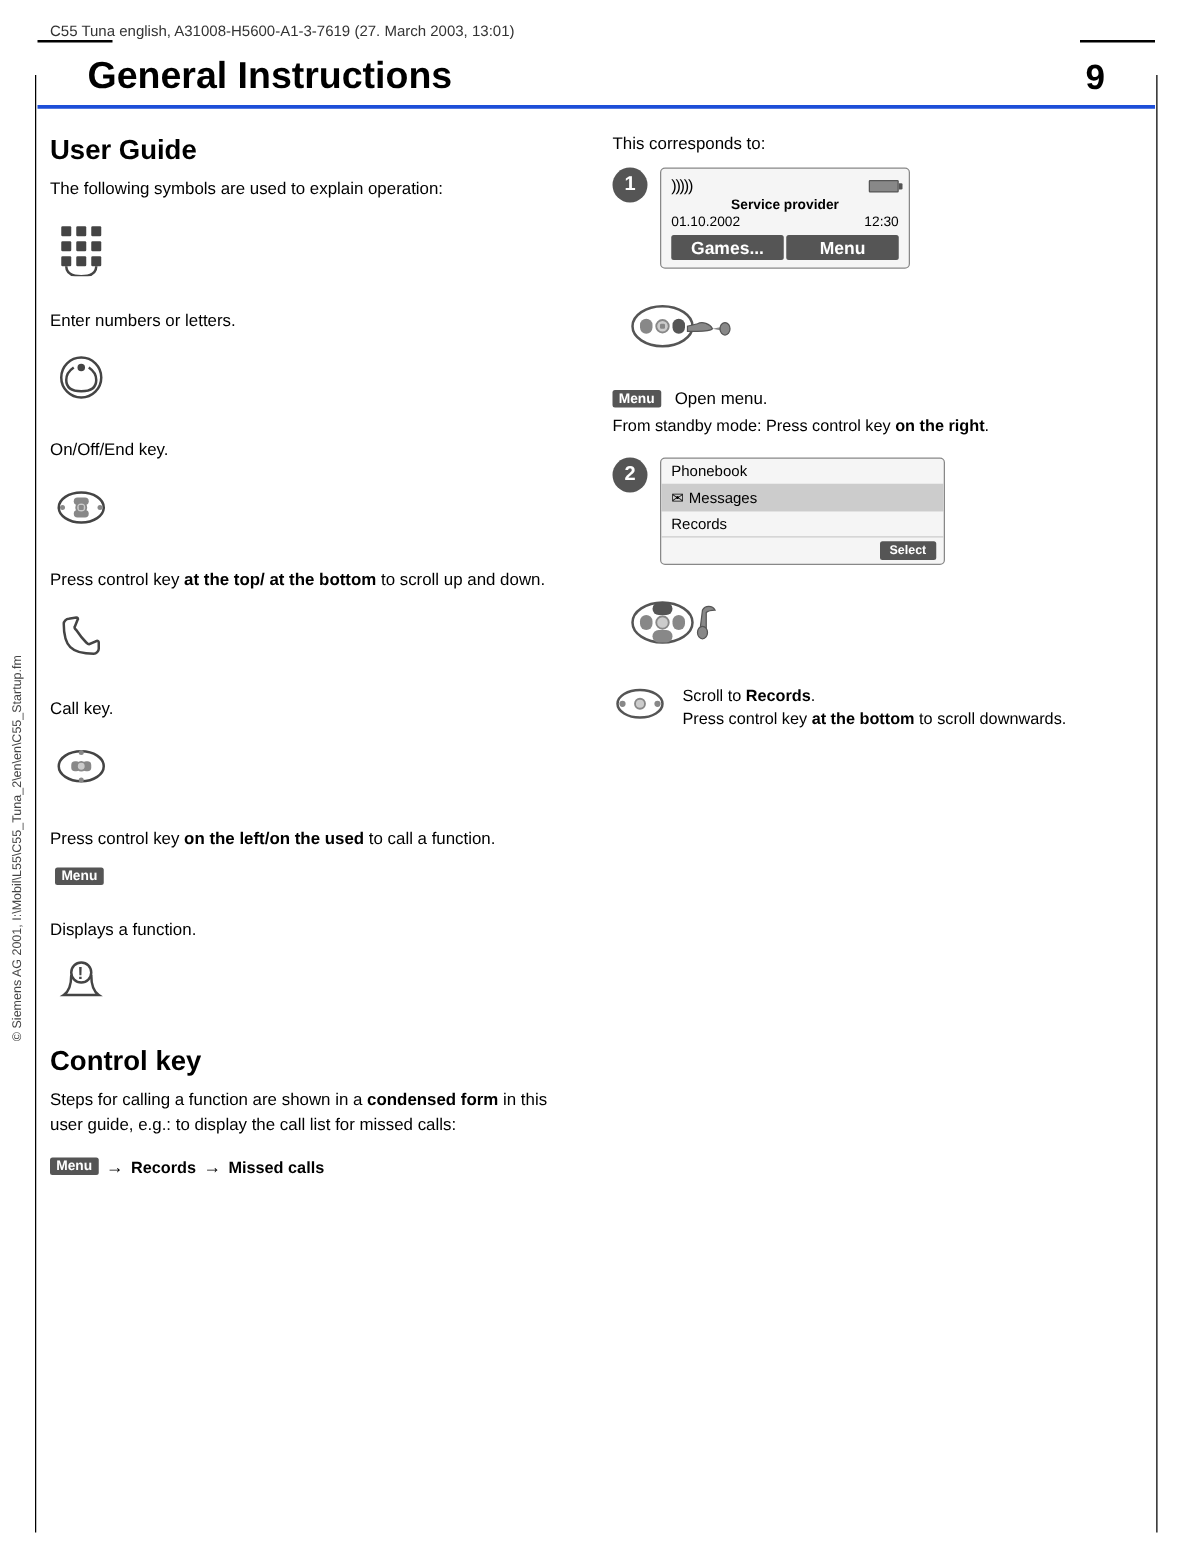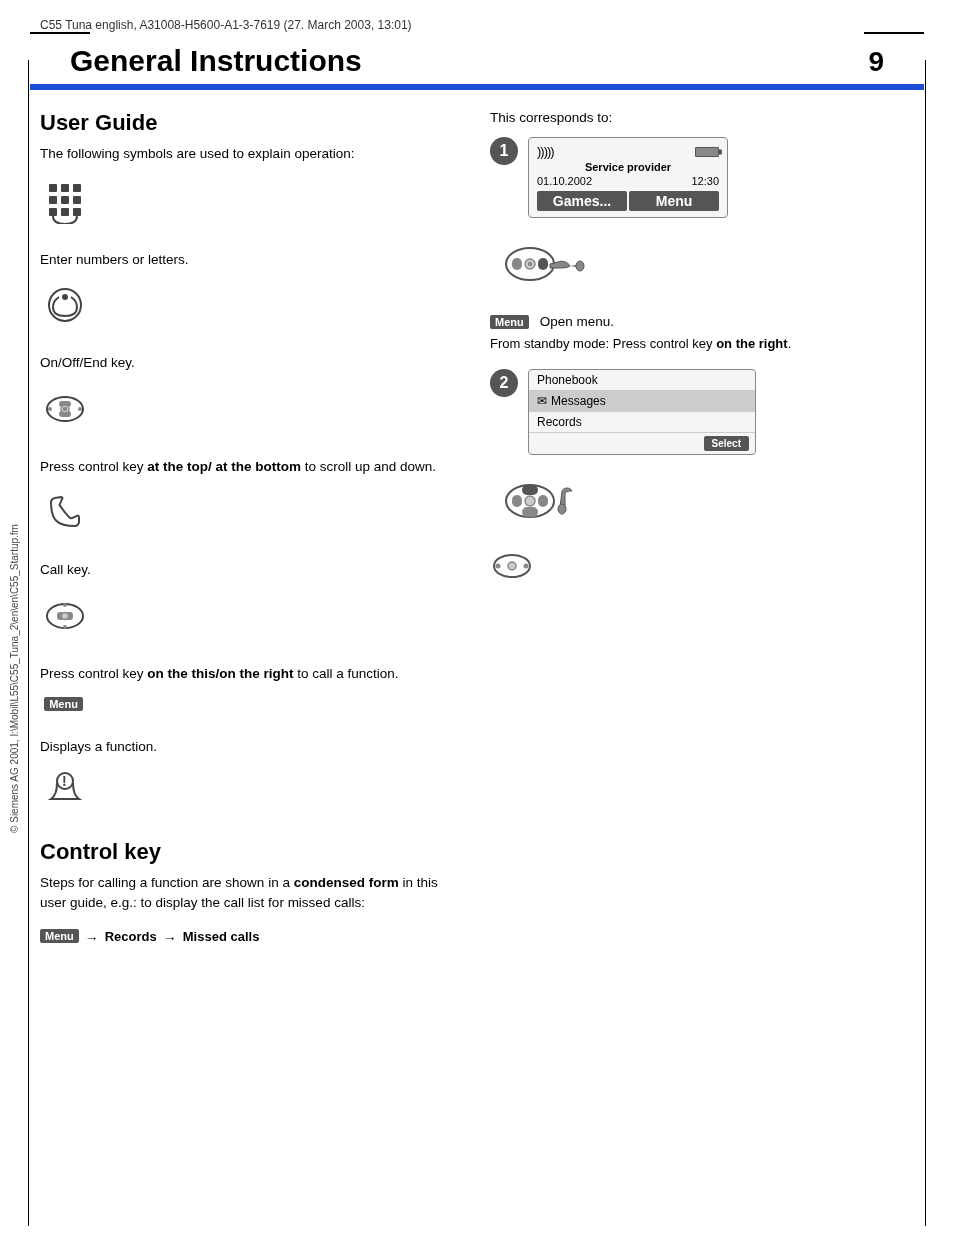--- a/index.html
+++ b/index.html
@@ -38,21 +38,21 @@
       width: 60px;
       height: 2px;
       background: #000;
     }
 
     
     .page-title-bar {
       display: flex;
       align-items: flex-end;
       padding: 8px 40px 0 40px;
-      border-bottom: 6px solid #1d4ed8;
+      border-bottom: 3px solid #1d4ed8;
       margin: 0 30px;
       padding-bottom: 6px;
     }
     .page-title {
       font-size: 30px;
       font-weight: bold;
       flex: 1;
     }
     .page-number {
       font-size: 28px;
@@ -469,21 +469,21 @@
             <ellipse cx="22" cy="22" rx="18" ry="12" stroke="#444" stroke-width="2" fill="none"></ellipse>
             <rect x="14" y="18" width="7" height="8" rx="3" fill="#888"></rect>
             <rect x="23" y="18" width="7" height="8" rx="3" fill="#888"></rect>
             <circle cx="22" cy="22" r="3.5" fill="#ccc" stroke="#888" stroke-width="1.5"></circle>
 
             <circle cx="22" cy="11" r="2" fill="#888"></circle>
 
             <circle cx="22" cy="33" r="2" fill="#888"></circle>
           </svg>
         </div>
-        <div class="symbol-text">Press control key <strong>on the this/on the right</strong> to call a function.</div>
+        <div class="symbol-text">Press control key <strong>on the left/on the used</strong> to call a function.</div>
       </div>
 
       <div class="symbol-row">
         <div class="symbol-icon">
           <span class="menu-badge">Menu</span>
         </div>
         <div class="symbol-text">Displays a function.</div>
       </div>
 
       <div class="symbol-row">
@@ -604,17 +604,25 @@
 
     <div class="scroll-section">
       <div>
         <svg width="44" height="30" viewBox="0 0 44 30">
           <ellipse cx="22" cy="15" rx="18" ry="11" stroke="#555" stroke-width="2" fill="none"></ellipse>
           <circle cx="8" cy="15" r="2.5" fill="#888"></circle>
           <circle cx="36" cy="15" r="2.5" fill="#888"></circle>
           <circle cx="22" cy="15" r="4" fill="#ccc" stroke="#888" stroke-width="1.5"></circle>
         </svg>
       </div>
+      <div>
+        <div class="scroll-text">
+          Scroll to <strong>Records</strong>.
+        </div>
+        <div class="scroll-text">
+          Press control key <strong>at the bottom</strong> to scroll downwards.
+        </div>
+      </div>
     </div>
 
   </div>
 
 </div>
 
 </body></html>

